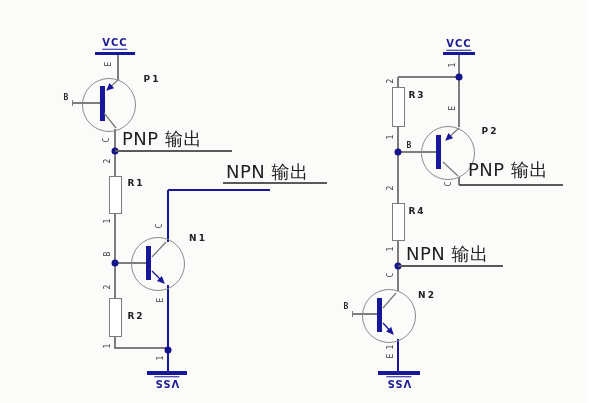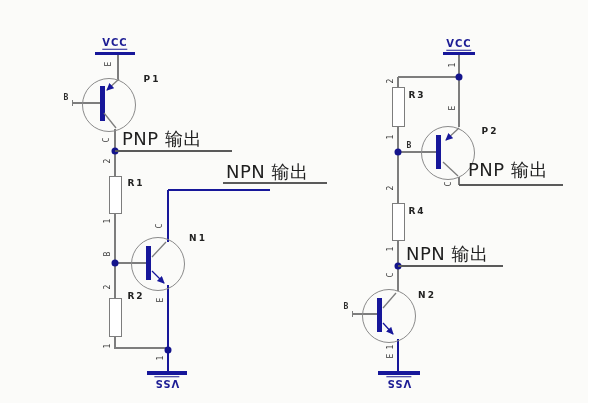--- a/index.html
+++ b/index.html
@@ -65,21 +65,21 @@
 
   <div class="pin" style="left:107px;top:254px">B</div>
   <div class="tcir" style="left:131px;top:237px"></div>
   <div class="tbar" style="left:146px;top:246px;height:34px"></div>
   <div class="ref" style="left:198px;top:238px">N1</div>
   <div class="pin" style="left:159px;top:226px">C</div>
   <div class="pin" style="left:160px;top:300px">E</div>
 
   <div class="pin" style="left:107px;top:287px">2</div>
   <div class="res" style="left:108.5px;top:298px;height:37px"></div>
-  <div class="ref" style="left:136px;top:296px">R2</div>
+  <div class="ref" style="left:136px;top:316px">R2</div>
   <div class="pin" style="left:107px;top:346px">1</div>
   <div class="pin" style="left:160px;top:358px">1</div>
 
   <div class="dot" style="left:115px;top:151px"></div>
   <div class="dot" style="left:115px;top:263px"></div>
   <div class="dot" style="left:168px;top:350px"></div>
 
   <div class="out" style="left:122px;top:127px">PNP 输出</div>
   <div class="ul" style="left:115px;top:150px;width:117px"></div>
   <div class="out" style="left:226px;top:160px">NPN 输出</div>

